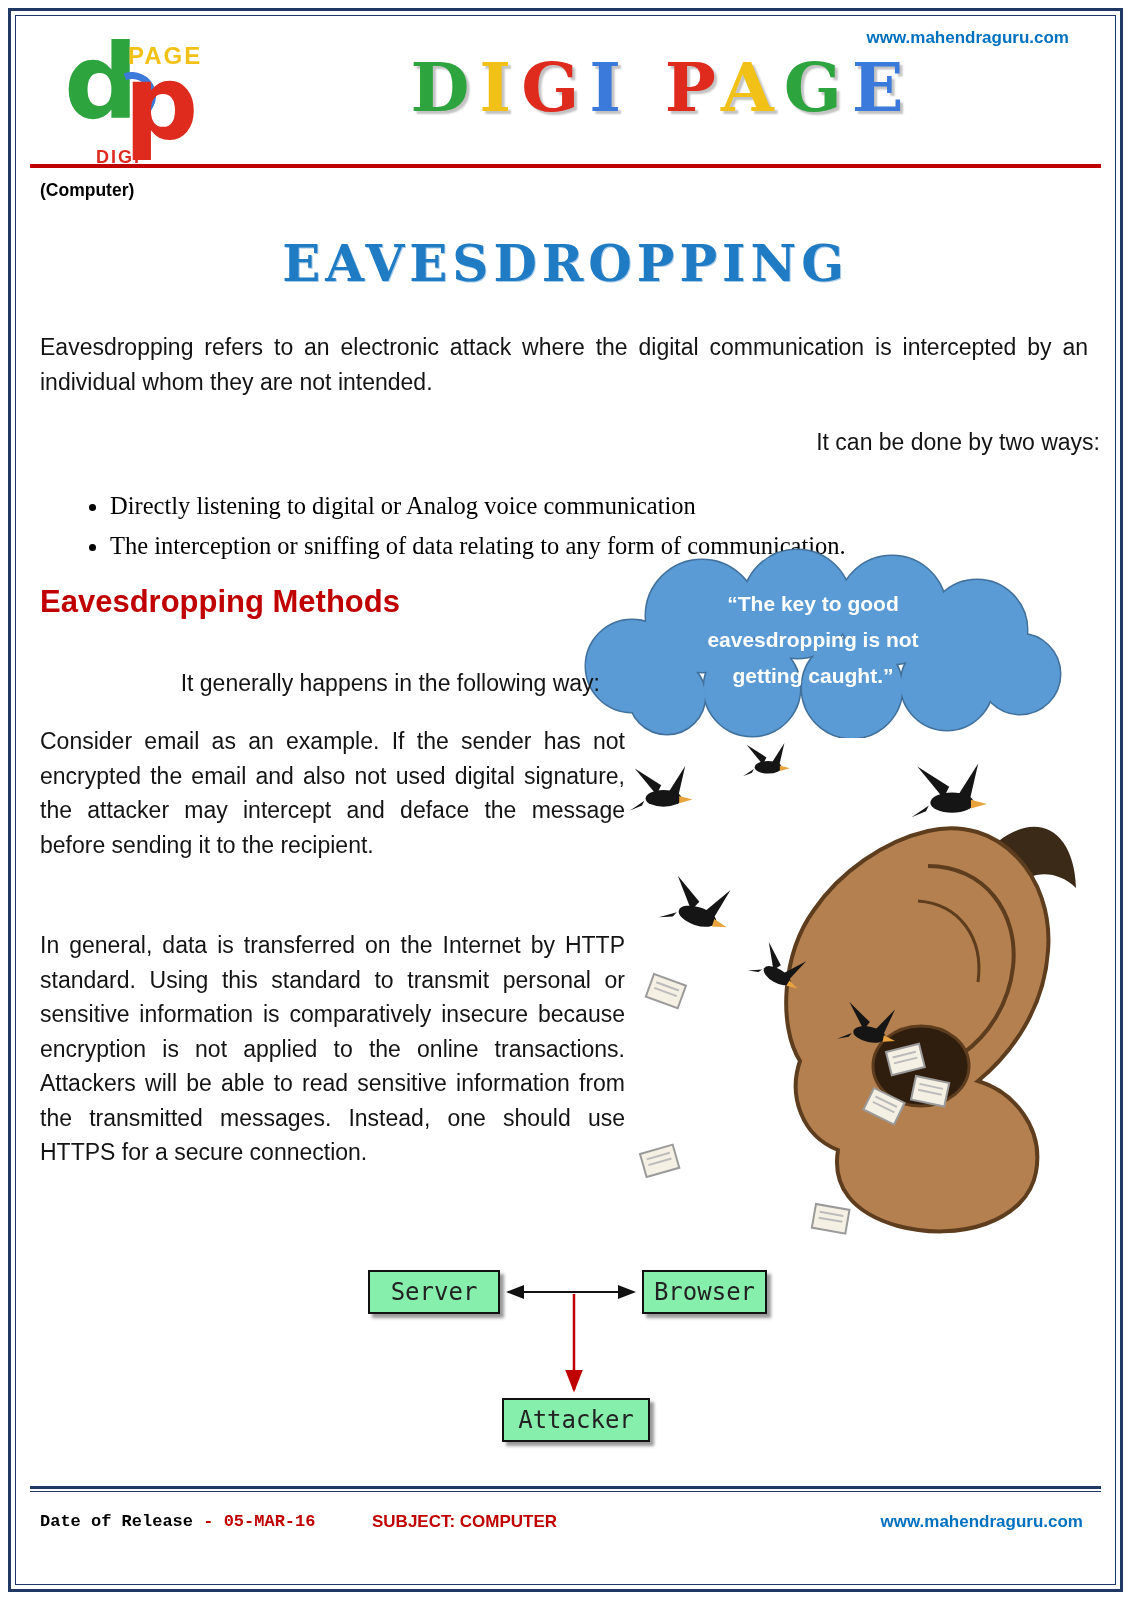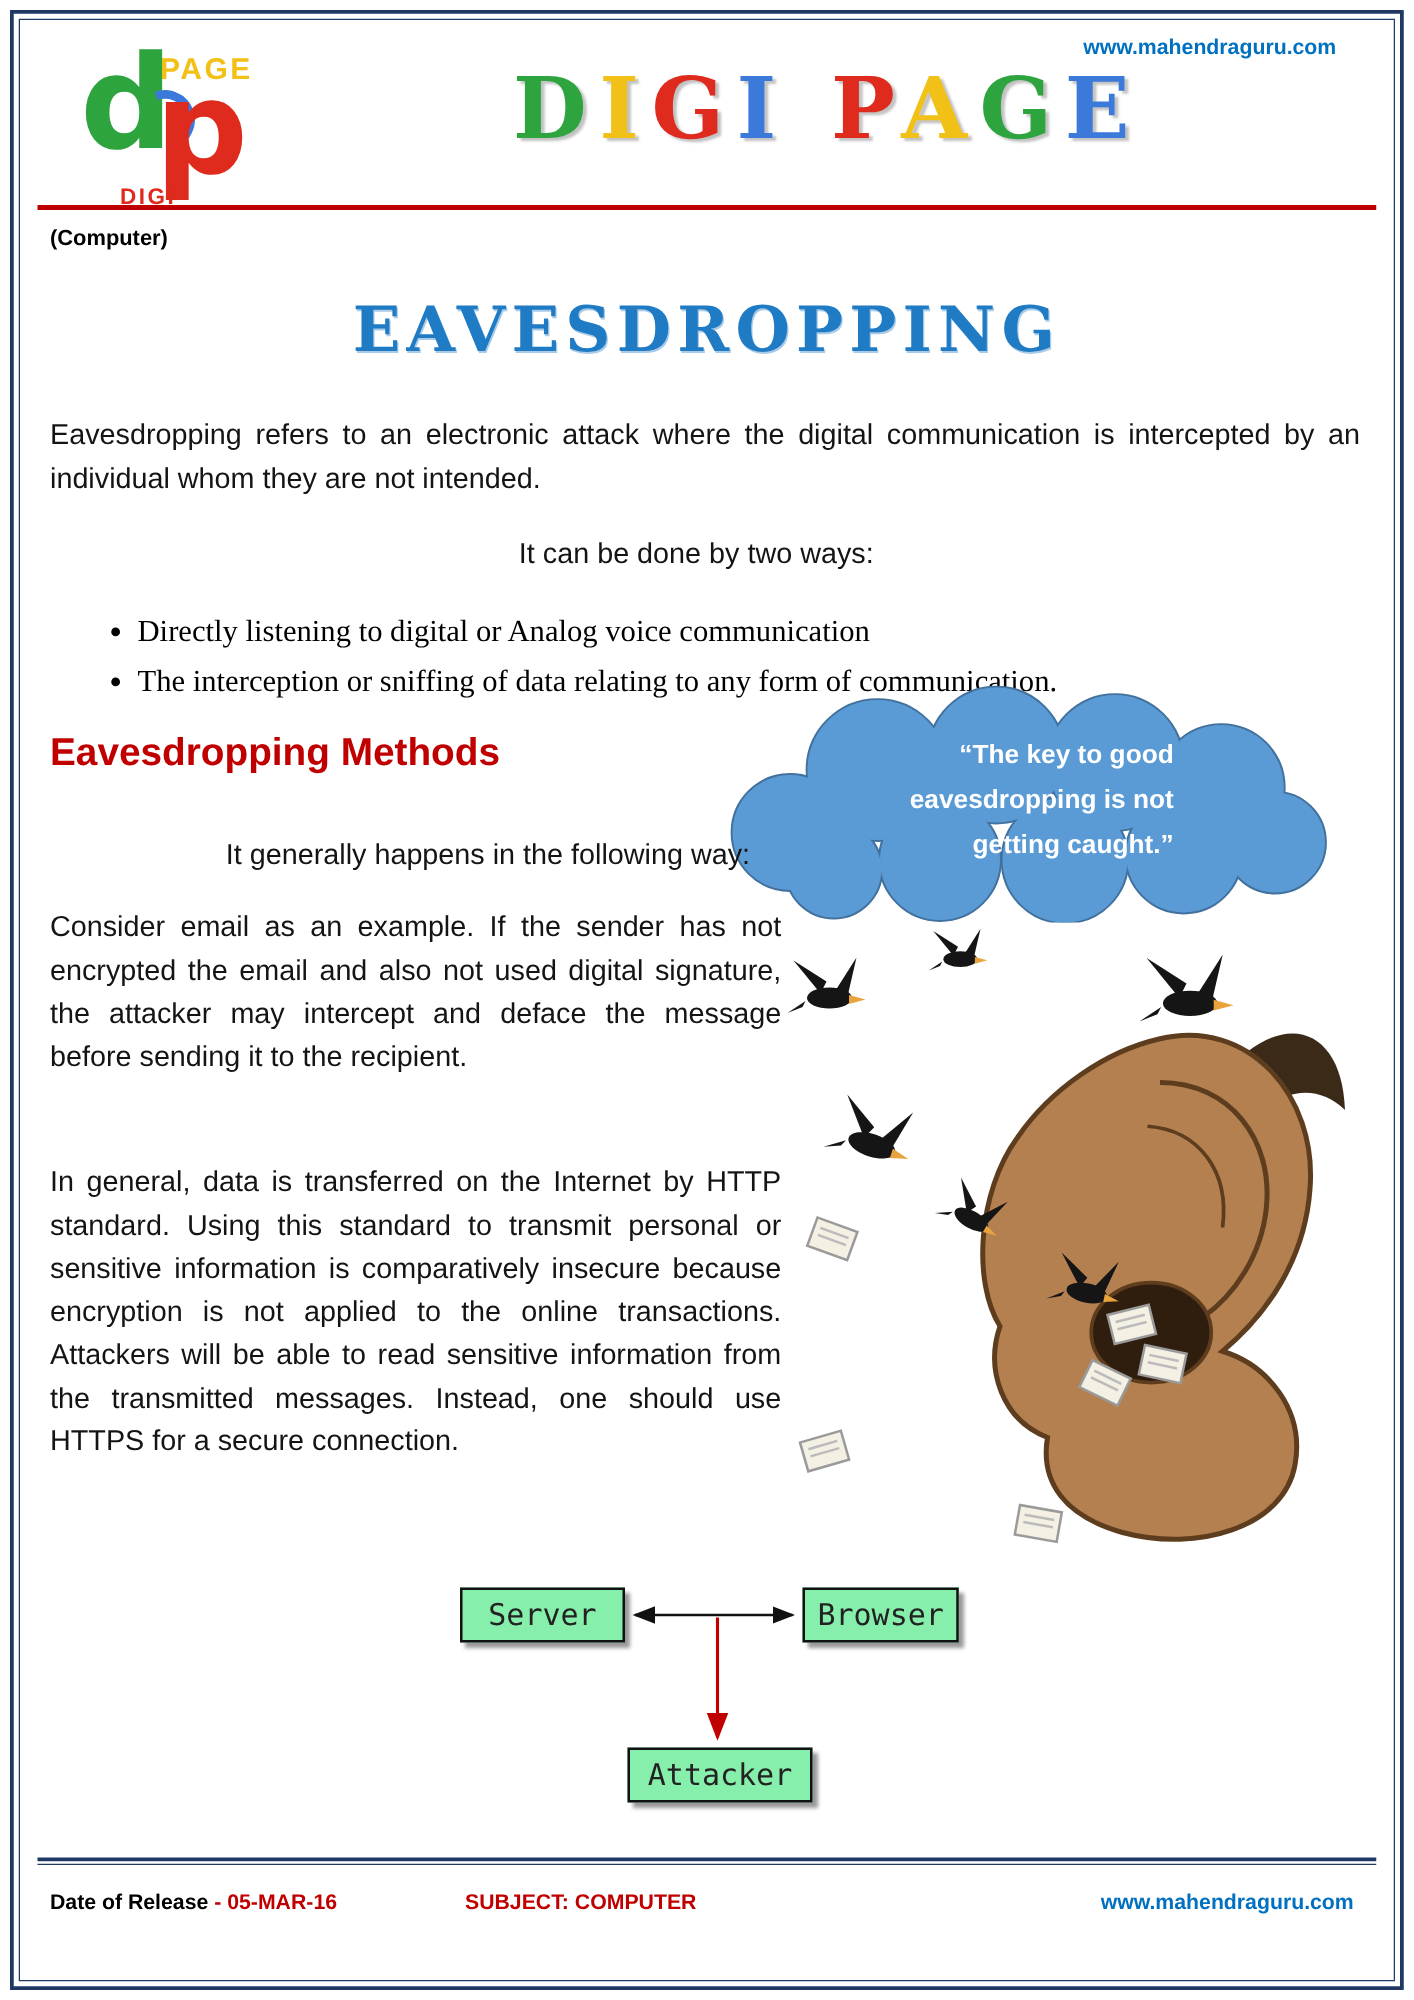--- a/index.html
+++ b/index.html
@@ -32,29 +32,29 @@
   .red-rule { position:absolute; left:30px; right:30px; top:164px; height:4px; background:#C00000; }
 
   .category { position:absolute; left:40px; top:180px; font-size:17.5px; font-weight:bold; color:#000; }
 
   .doc-title { position:absolute; left:0; right:0; top:234px; text-align:center;
                font-family:"DejaVu Serif", serif; font-weight:bold; font-size:50px; letter-spacing:5px;
                color:#1F7BC4; text-shadow:1px 1px 0 #a9cbe8; }
 
   .para { position:absolute; font-size:23px; line-height:1.5; text-align:justify; color:#141414; }
   .p-intro   { left:40px; width:1048px; top:330px; }
-  .p-twoways { left:33px; width:1048px; top:425px; text-align:center; }
+  .p-twoways { left:52px; width:1048px; top:425px; text-align:right; }
   .bullets   { position:absolute; left:74px; width:990px; top:486px;
                font-family:"Liberation Serif", serif; font-size:24.5px; line-height:1.62; color:#000; }
   .bullets ul { list-style:disc; padding-left:36px; }
 
   .methods-heading { position:absolute; left:40px; top:584px; font-size:31px; font-weight:bold; color:#C00000; }
 
   .cloud { position:absolute; left:552px; top:546px; width:524px; height:192px; }
-  .cloud-text { position:absolute; left:135px; top:40px; width:252px; text-align:right;
+  .cloud-text { position:absolute; left:135px; top:40px; width:252px; text-align:center;
                 color:#fff; font-weight:bold; font-size:21px; line-height:1.72; }
 
   .p-happens { left:40px; width:560px; top:666px; text-align:right; }
   .p-email   { left:40px; width:585px; top:724px; }
   .p-http    { left:40px; width:585px; top:928px; }
 
   .ear-art { position:absolute; left:628px; top:736px; width:452px; height:512px; }
 
   
   .diagram { position:absolute; left:350px; top:1262px; width:460px; height:195px; }
@@ -63,21 +63,21 @@
           font-family:"DejaVu Sans Mono", monospace; font-size:24px; color:#222; }
   .dbox-server  { left:18px;  top:8px;   width:132px; height:44px; }
   .dbox-browser { left:292px; top:8px;   width:125px; height:44px; }
   .dbox-attacker{ left:152px; top:136px; width:148px; height:44px; }
   .diagram-arrows { position:absolute; left:0; top:0; }
 
   
   .footer-rule { position:absolute; left:30px; right:30px; top:1486px; height:6px;
                  border-top:3px solid #1F3864; border-bottom:1px solid #1F3864; }
   .footer-text { position:absolute; left:0; right:0; top:1512px; height:30px; font-size:17px; font-weight:bold; }
-  .footer-left  { position:absolute; left:40px; color:#000; }
+  .footer-left  { position:absolute; left:40px; color:#000;font-family:Liberation Mono, monospace; }
   .fl-dash, .fl-date { color:#C00000; }
   .footer-center{ position:absolute; left:372px; color:#C00000; }
   .footer-right { position:absolute; right:48px; color:#0070C0; }
 </style>
 </head>
 <body>
 
 <div class="page">
 
   <div class="border-outer"></div>

